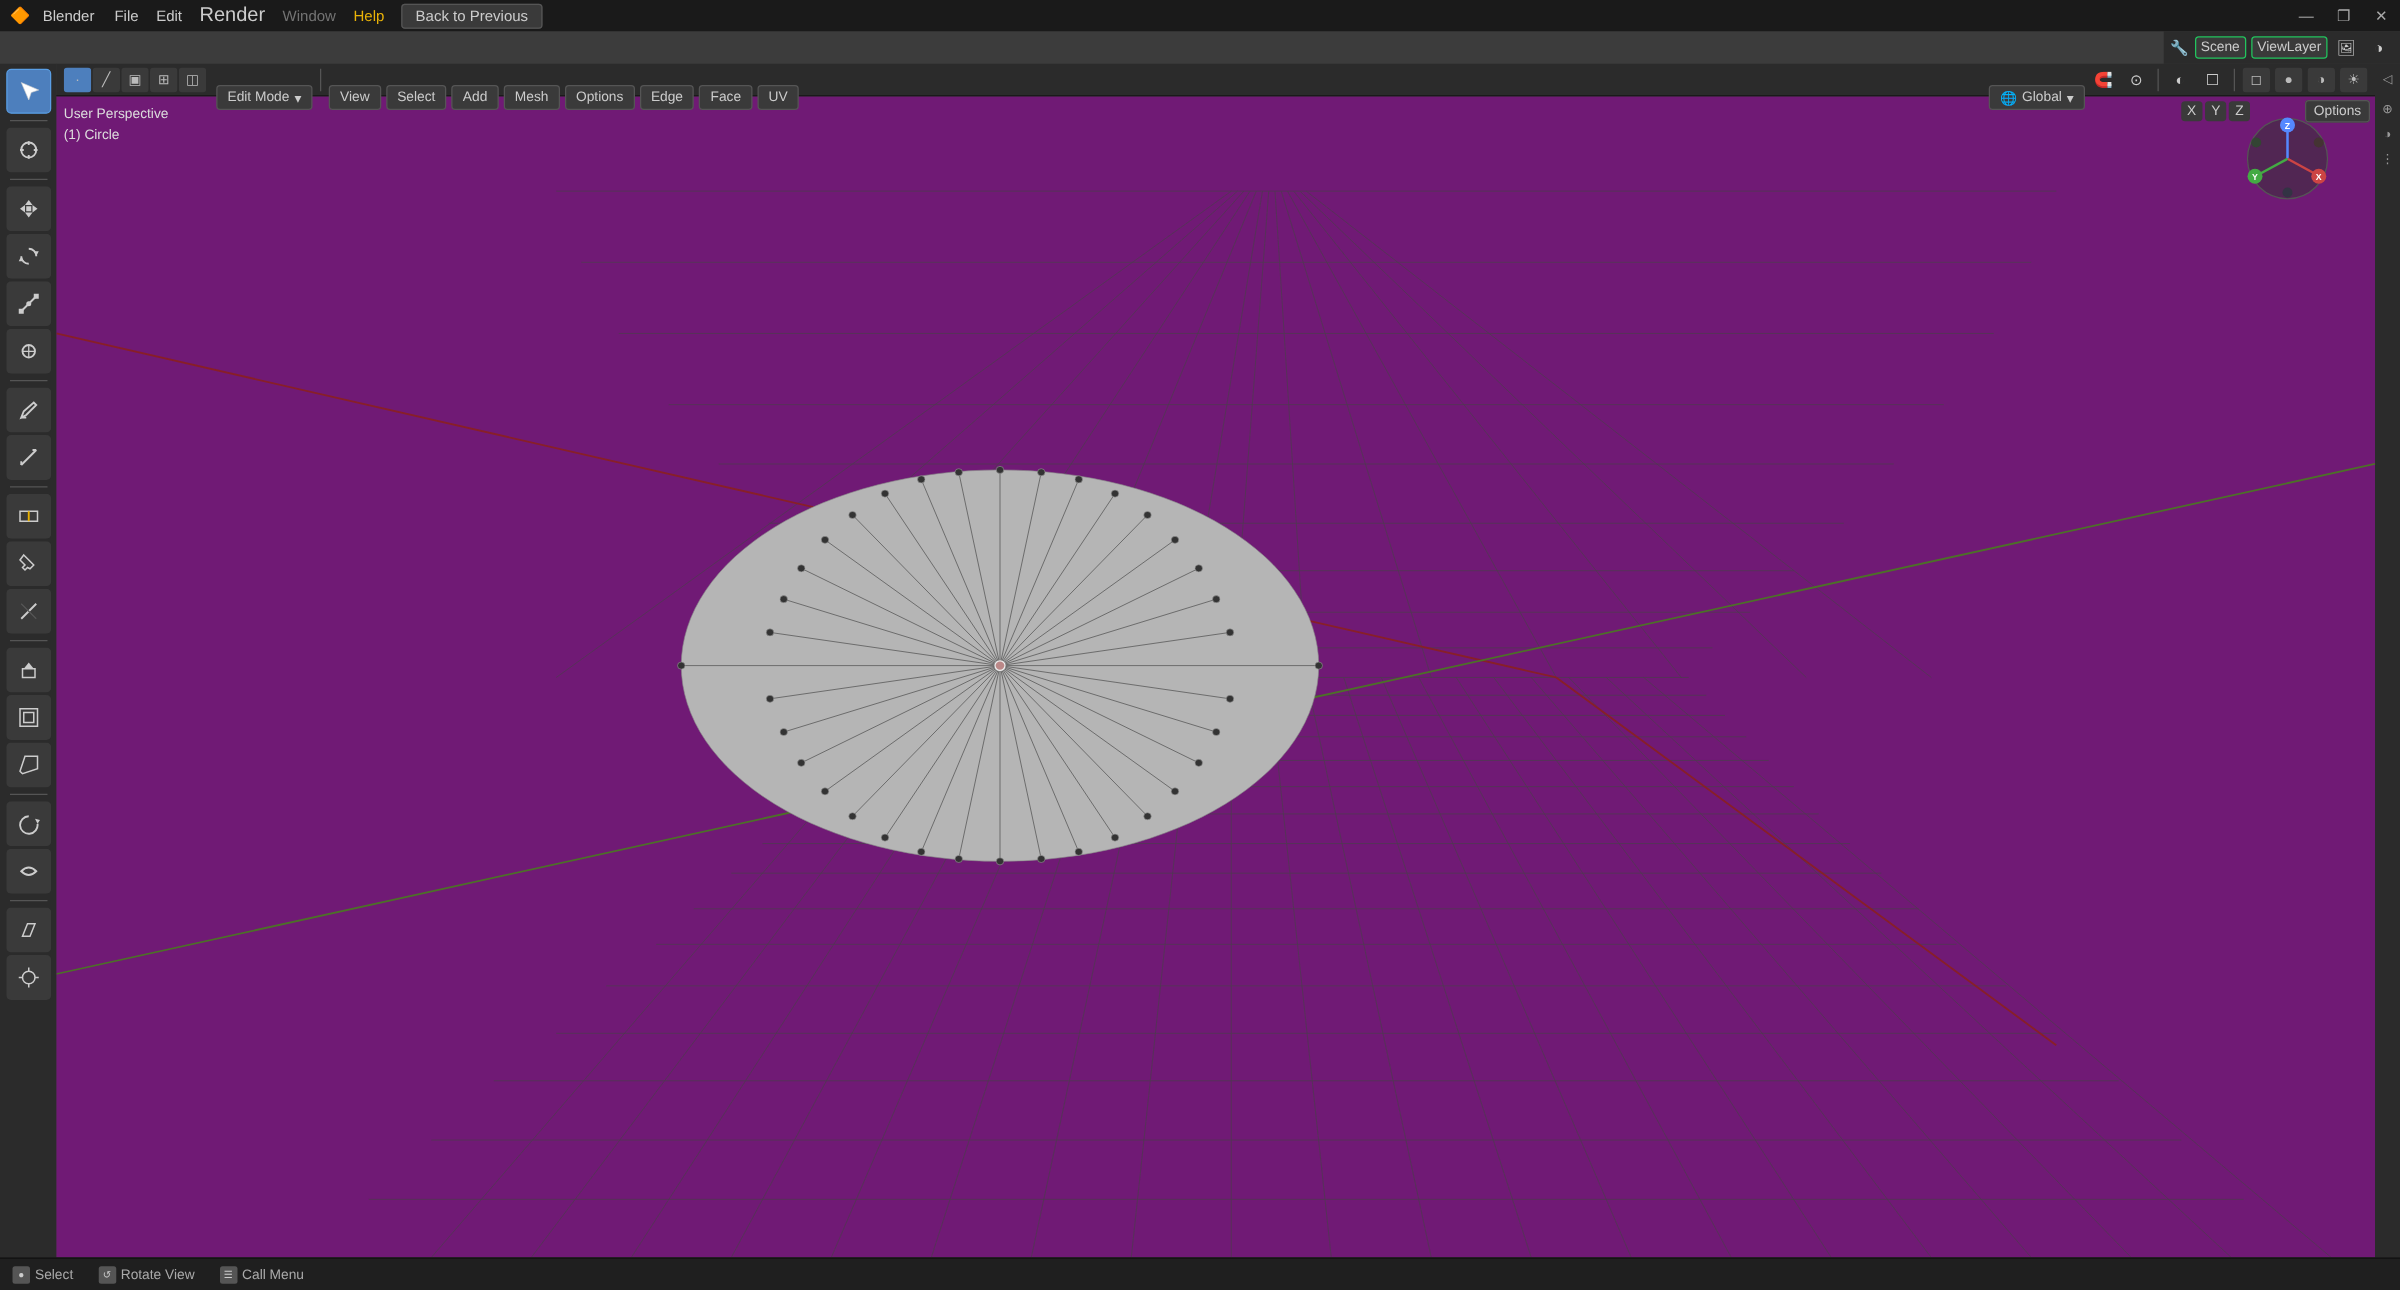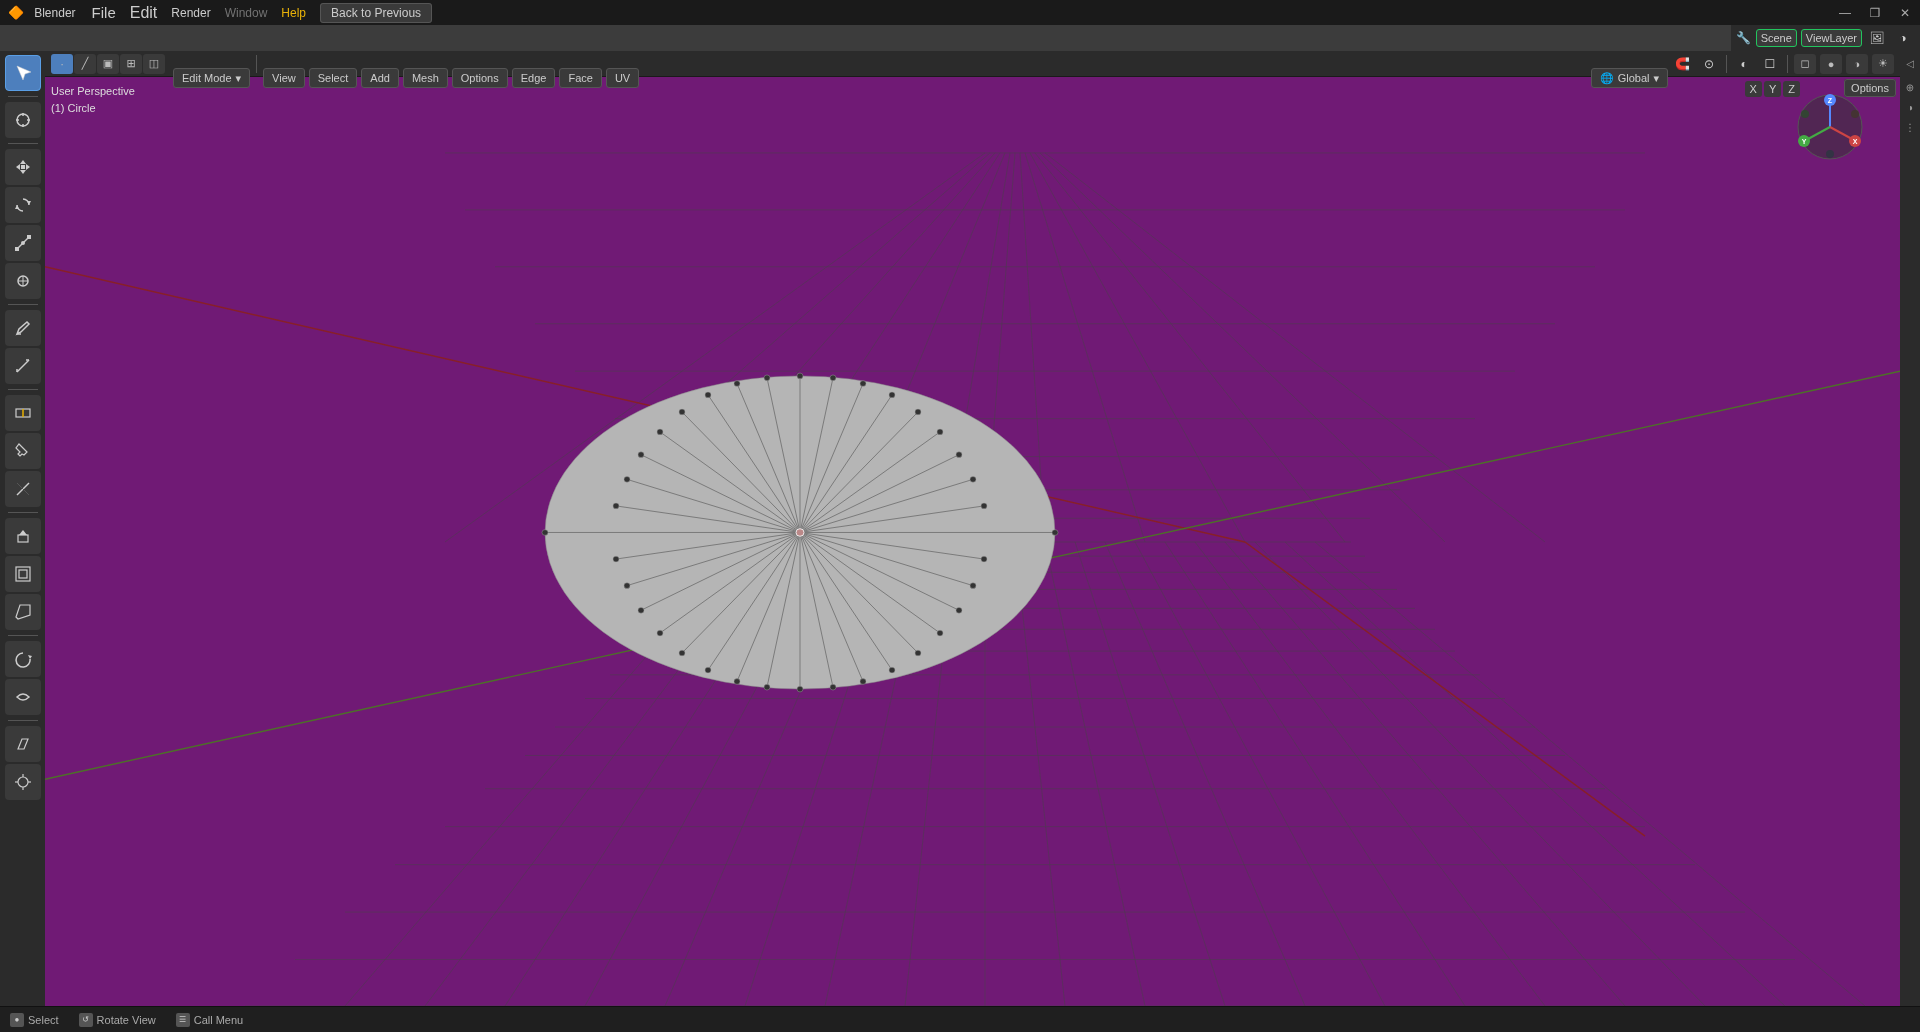--- a/index.html
+++ b/index.html
@@ -106,23 +106,23 @@
     }
     .mode-icon-btn.active { background: #4d7fbd; }
   </style>
 </head>
 <body>
 
 <div id="titlebar">
   <span class="blender-logo">🔶</span>
   <span>Blender</span>
   <div style="display:flex; align-items:center; gap:2px; margin-left:10px;">
-    <span class="menu-item" style="padding:2px 6px; cursor:pointer; font-size:15px; color:#ccc;">File</span>
-    <span class="menu-item" style="padding:2px 6px; cursor:pointer; font-size:16px; color:#ccc;">Edit</span>
-    <span class="menu-item" style="padding:2px 6px; cursor:pointer; font-size:12px; color:#ccc;">Render</span>
+    <span class="menu-item" style="padding:2px 6px; cursor:pointer; font-size:12px; color:#ccc;">File</span>
+    <span class="menu-item" style="padding:2px 6px; cursor:pointer; font-size:12px; color:#ccc;">Edit</span>
+    <span class="menu-item" style="padding:2px 6px; cursor:pointer; font-size:16px; color:#ccc;">Render</span>
     <span class="menu-item" style="padding:2px 6px; cursor:pointer; font-size:12px; color:#737373;">Window</span>
     <span class="menu-item" style="padding:2px 6px; cursor:pointer; font-size:12px; color:#eab308;">Help</span>
   </div>
   <div style="margin-left:8px;text-align:center;">
     <span class="back-btn" style="background:#3a3a3a; border:1px solid #555; border-radius:3px; padding:2px 10px; cursor:pointer; color:#ccc; font-size:12px;">Back to Previous</span>
   </div>
   <div class="win-controls">
     <div class="win-btn">—</div>
     <div class="win-btn">❐</div>
     <div class="win-btn close">✕</div>

